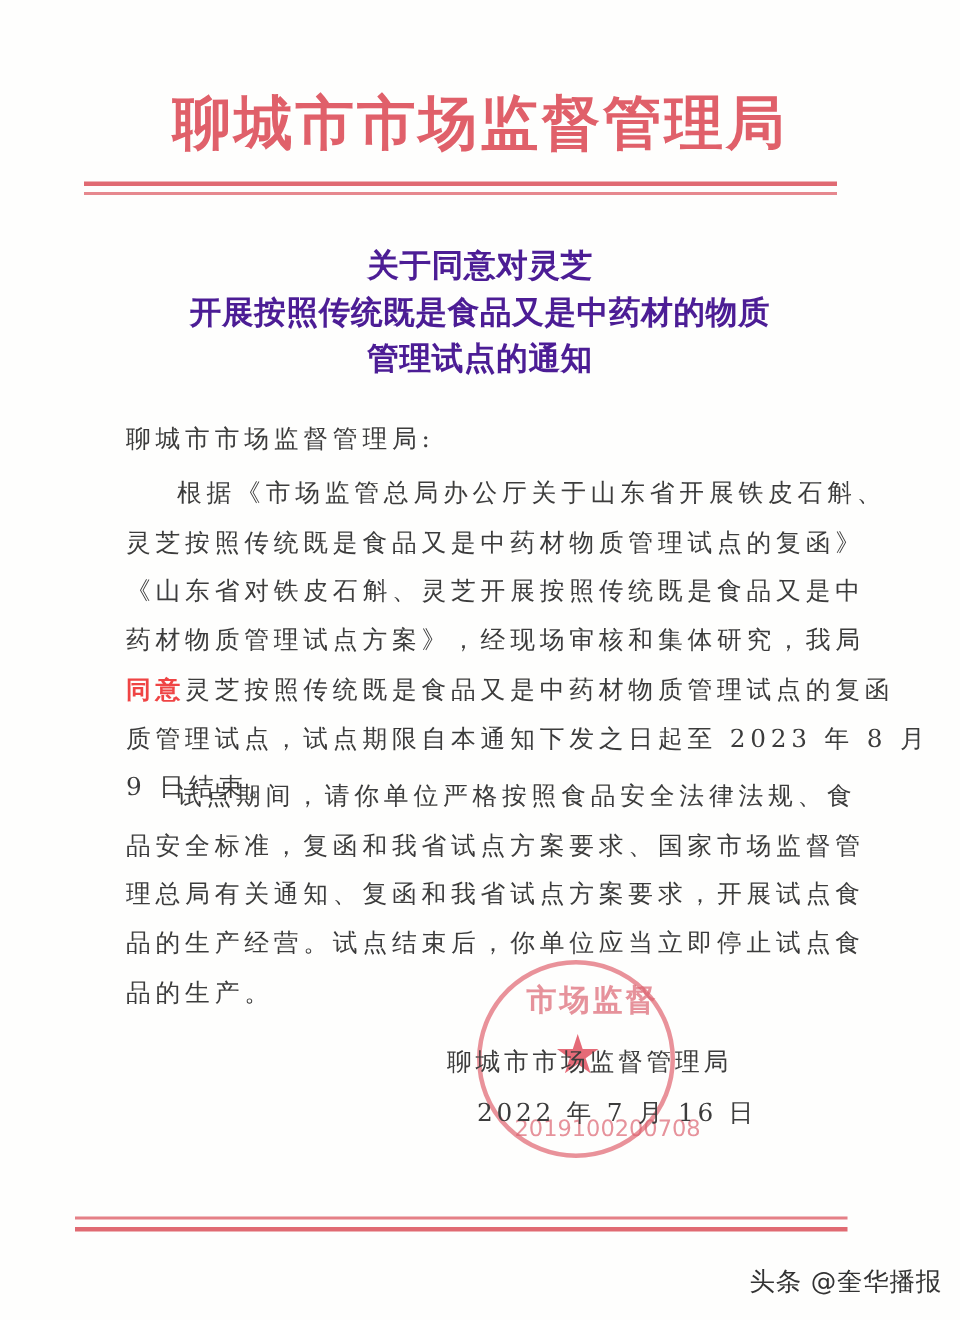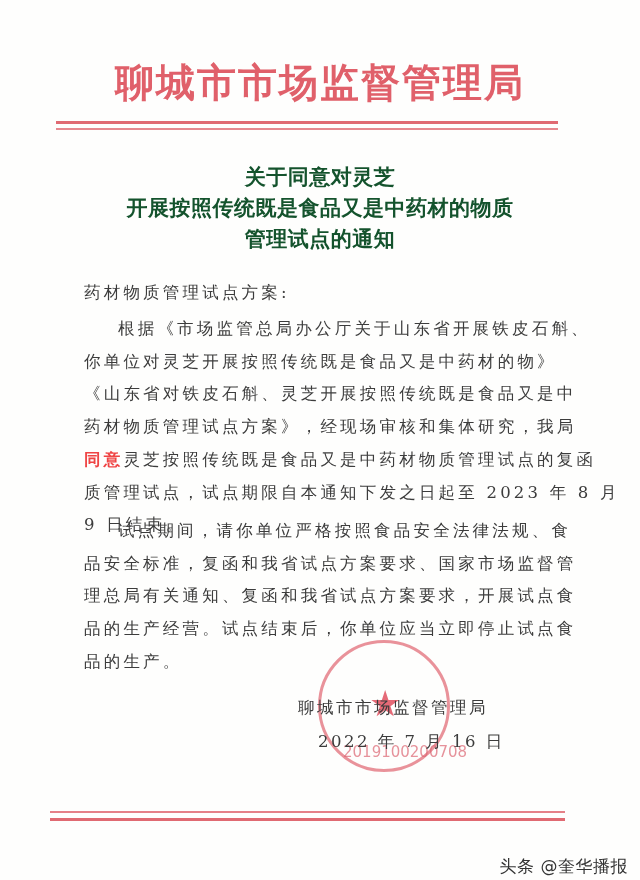--- a/index.html
+++ b/index.html
@@ -2,57 +2,58 @@
 <html><head>
 <meta charset="utf-8">
 <style>
   html, body { margin:0; padding:0; }
   body { width:640px; height:880px; background:#fefefd; position:relative; overflow:hidden;
          font-family:"DejaVu Serif","Liberation Serif",serif; color:#3a3a3a; }
   .abs { position:absolute; }
   .agency-header { left:0; width:640px; top:58px; text-align:center; font-family:"DejaVu Sans","Liberation Sans",sans-serif;
          font-weight:bold; font-size:39px; letter-spacing:2px; color:#e0606a; line-height:50px; }
   .rule { background:#e06a72; }
-  .title { left:0; width:640px; text-align:center; font-weight:bold; font-size:21px; color:#14532d; line-height:31px; letter-spacing:0.5px; }
+  .title { left:0; width:640px; text-align:center; font-weight:bold; font-size:21px; color:#4c1d95; line-height:31px; letter-spacing:0.5px; }
   .body-line { left:84px; width:480px; font-size:16.5px; line-height:23px; letter-spacing:3.2px; color:#3c3c3c; white-space:nowrap; }
   .indent { left:118px; }
   .bold { font-weight:bold; color:#ef4444; }
   .sign { font-size:16.5px; letter-spacing:2.5px; color:#3c3c3c; white-space:nowrap; }
   .seal { left:318px; top:640px; width:132px; height:132px; border-radius:50%; border:3px solid rgba(225,110,120,0.75); box-sizing:border-box; }
   .seal-text { position:absolute; font-family:"DejaVu Sans",sans-serif; color:rgba(220,100,112,0.7); font-weight:bold; font-size:20px; }
-  .watermark { right:12px; top:843px; font-family:"DejaVu Sans","Liberation Sans",sans-serif; font-size:17px; color:#333; letter-spacing:0.5px;margin-top:12px; }
+  .watermark { right:12px; top:843px; font-family:"DejaVu Sans","Liberation Sans",sans-serif; font-size:17px; color:#333; letter-spacing:0.5px; }
 </style>
 </head>
 <body>
 
 <div class="abs agency-header">聊城市市场监督管理局</div>
 <div class="abs rule" style="left:56px; top:121px; width:502px; height:3px;"></div>
 <div class="abs rule" style="left:56px; top:128px; width:502px; height:2px; opacity:0.8;"></div>
 
 <div class="abs title" style="top:161px;">关于同意对灵芝</div>
 <div class="abs title" style="top:192px;">开展按照传统既是食品又是中药材的物质</div>
 <div class="abs title" style="top:223px;">管理试点的通知</div>
 
-<div class="abs body-line" style="top:281px;">药材物质管理试点方案:</div>
+<div class="abs body-line" style="top:281px;">聊城市市场监督管理局:</div>
 
 <div class="abs body-line indent" style="top:317px;">根据《市场监管总局办公厅关于山东省开展铁皮石斛、</div>
-<div class="abs body-line" style="top:350px;">你单位对灵芝开展按照传统既是食品又是中药材的物》</div>
+<div class="abs body-line" style="top:350px;">灵芝按照传统既是食品又是中药材物质管理试点的复函》</div>
 <div class="abs body-line" style="top:382px;">《山东省对铁皮石斛、灵芝开展按照传统既是食品又是中</div>
 <div class="abs body-line" style="top:415px;">药材物质管理试点方案》，经现场审核和集体研究，我局</div>
 <div class="abs body-line" style="top:448px;"><span class="bold">同意</span><span>灵芝按照传统既是食品又是中药材物质管理试点的复函</span></div>
 <div class="abs body-line" style="top:481px;">质管理试点，试点期限自本通知下发之日起至 2023 年 8 月</div>
 <div class="abs body-line" style="top:513px;">9 日结束。</div>
 
 <div class="abs body-line indent" style="top:519px; top:519px;">试点期间，请你单位严格按照食品安全法律法规、食</div>
 <div class="abs body-line" style="top:552px;">品安全标准，复函和我省试点方案要求、国家市场监督管</div>
 <div class="abs body-line" style="top:584px;">理总局有关通知、复函和我省试点方案要求，开展试点食</div>
 <div class="abs body-line" style="top:617px;">品的生产经营。试点结束后，你单位应当立即停止试点食</div>
 <div class="abs body-line" style="top:650px;">品的生产。</div>
 
 <div class="abs seal">
+  <div class="seal-text" style="left:30px; top:10px; letter-spacing:2px;">市场监督</div>
   <div class="seal-text" style="left:48px; top:40px; font-size:36px; color:rgba(225,80,95,0.85);">★</div>
   <div class="seal-text" style="left:22px; top:100px; font-size:15px; font-weight:normal;">2019100200708</div>
 </div>
 
 <div class="abs sign" style="left:298px; top:697px;">聊城市市场监督管理局</div>
 <div class="abs sign" style="left:318px; top:731px;">2022 年 7 月 16 日</div>
 
 <div class="abs rule" style="left:50px; top:811px; width:515px; height:2px; opacity:0.85;"></div>
 <div class="abs rule" style="left:50px; top:818px; width:515px; height:3px;"></div>
 

